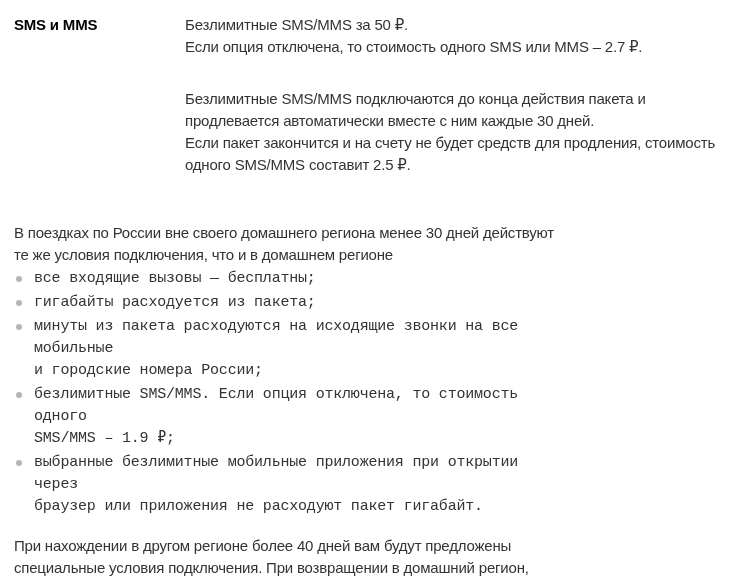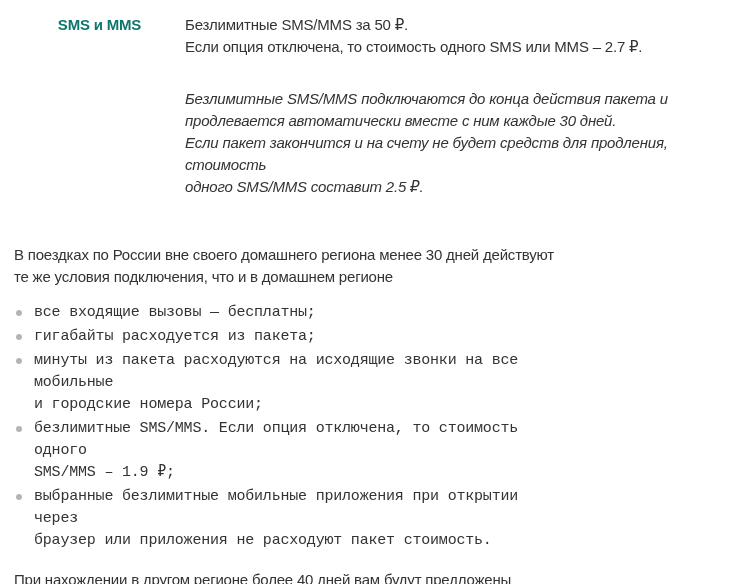--- a/index.html
+++ b/index.html
@@ -23,34 +23,33 @@
   }
   .row {
     display: flex;
     align-items: flex-start;
   }
   .row.section-1 { margin-bottom: 46px; }
   .label-col {
     width: 171px;
     flex: 0 0 171px;
     font-weight: bold;
-    color: #0f766e;
+    color: #000000;
     padding-top: 0;
-    text-align: center;
   }
   .content-col {
     width: 556px;
     flex: 0 0 556px;
   }
   .para {
     margin: 0;
     white-space: pre-line;
   }
-  .para + .para { margin-top: 30px; font-style: italic; }
-  .para.intro { margin-bottom: 14px; }
+  .para + .para { margin-top: 30px; }
+  .para.intro { margin-bottom: 2px; }
   ul.bullets {
     list-style: none;
     margin: 0 0 17px 0;
     padding: 0;
     font-family: Liberation Mono, monospace;
   }
   ul.bullets li {
     display: flex;
     align-items: flex-start;
     margin-bottom: 2px;
@@ -112,21 +111,21 @@
 и городские номера России;</span>
         </li>
         <li>
           <span class="dot"></span>
           <span class="li-text">безлимитные SMS/MMS. Если опция отключена, то стоимость одного
 SMS/MMS – 1.9 ₽;</span>
         </li>
         <li>
           <span class="dot"></span>
           <span class="li-text">выбранные безлимитные мобильные приложения при открытии через
-браузер или приложения не расходуют пакет стоимость.</span>
+браузер или приложения не расходуют пакет гигабайт.</span>
         </li>
       </ul>
       <p class="para">При нахождении в другом регионе более 40 дней вам будут предложены
 специальные условия подключения. При возвращении в домашний регион,
 возврат на тарифные пакеты домашнего региона произойдет после
 завершения текущего пакета или в течение суток, если пакет не был
 подключен.</p>
     </div>
   </section>
 

